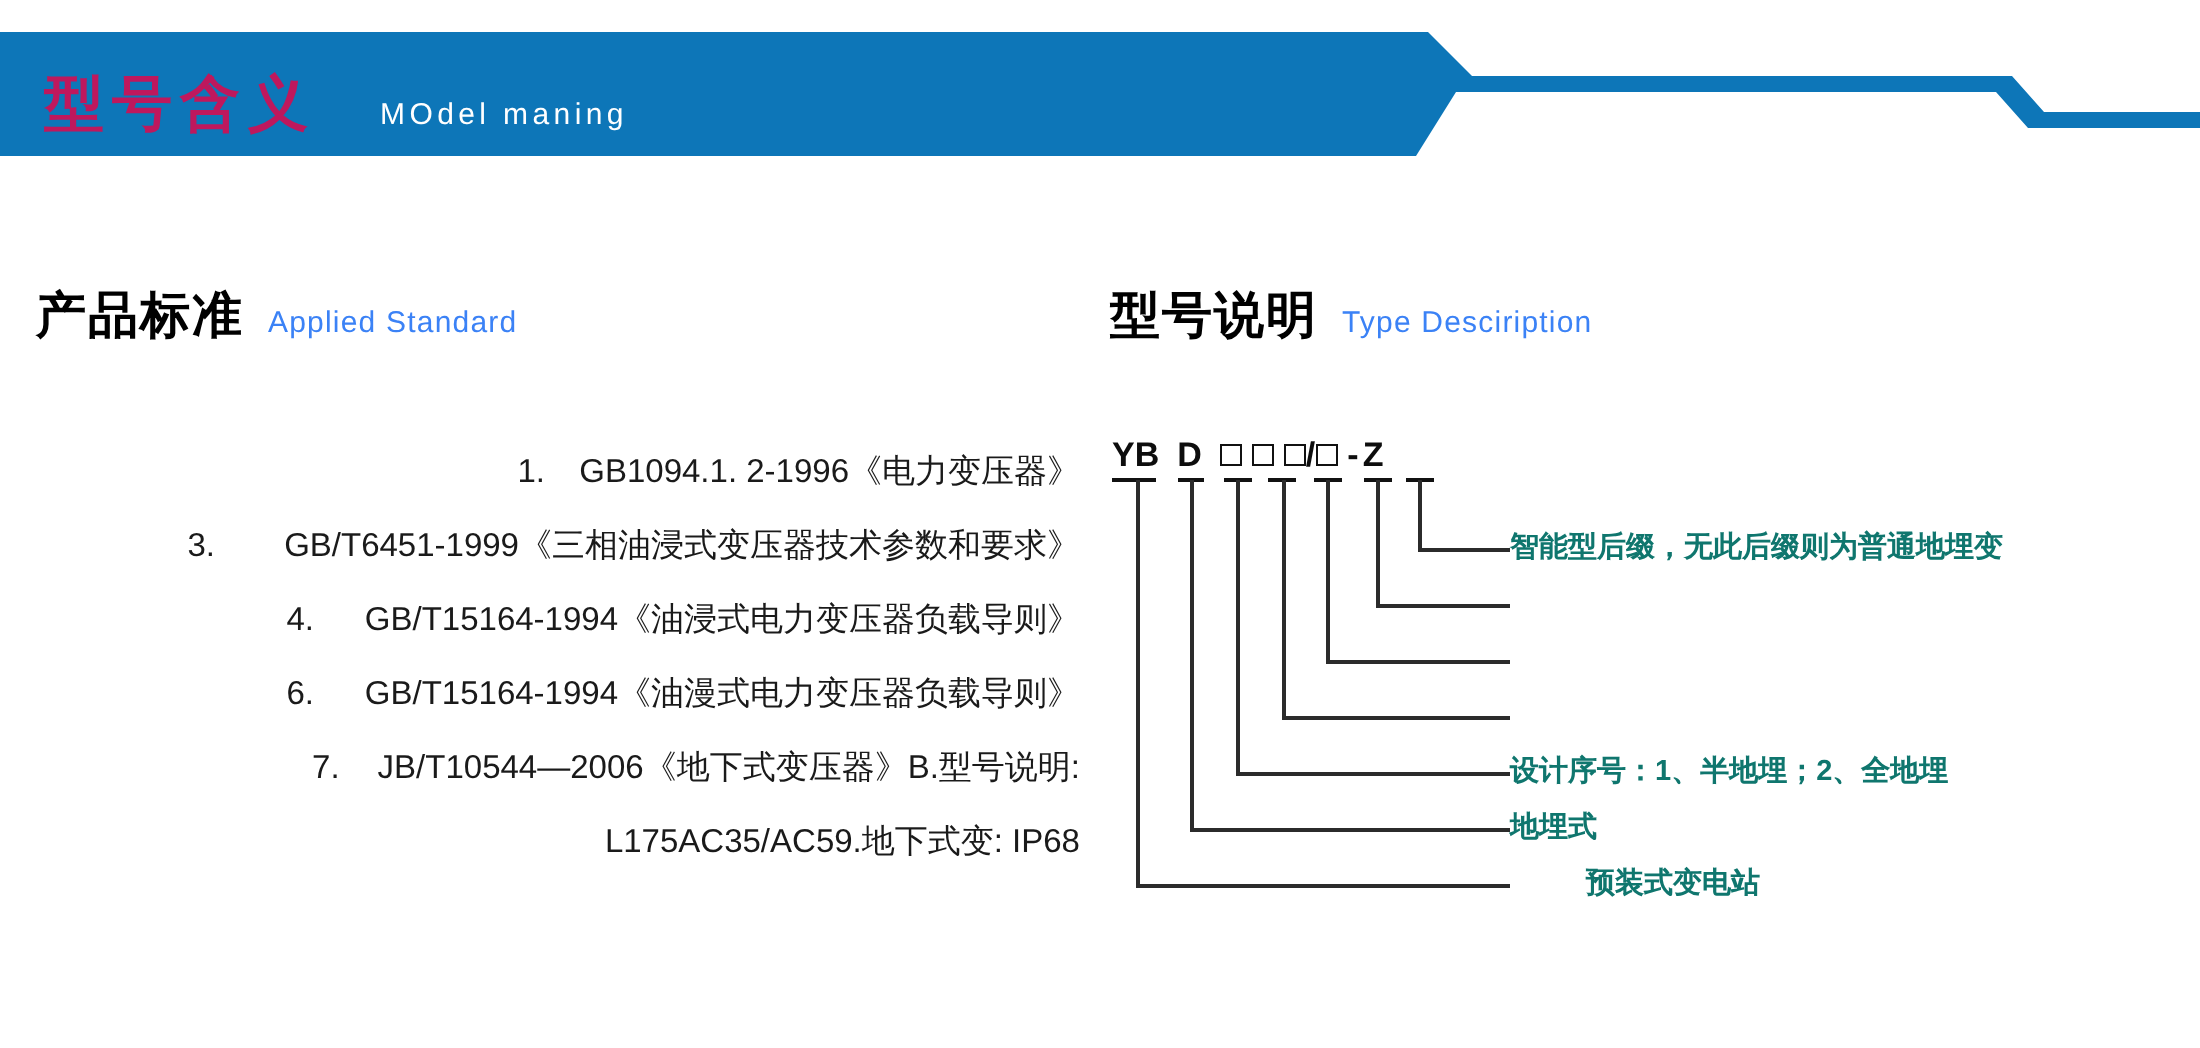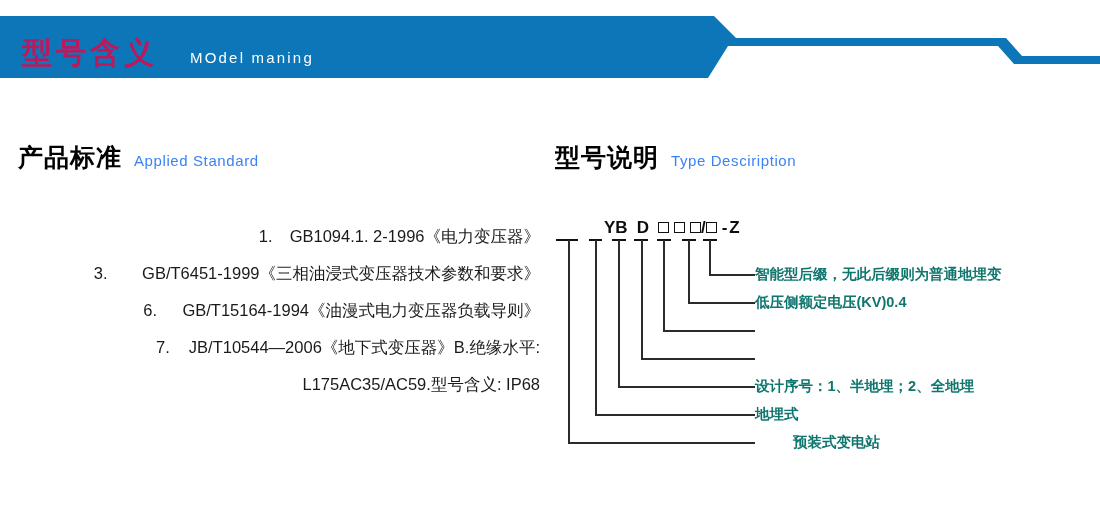--- a/index.html
+++ b/index.html
@@ -117,21 +117,20 @@
   .code-line {
     position: absolute;
     left: 8px;
     top: 8px;
     font-size: 17px;
     font-weight: bold;
     color: #0d0d0d;
     letter-spacing: 0px;
     white-space: nowrap;
     line-height: 20px;
-    margin-left: 48px;
   }
   .code-line .tok {
     display: inline-block;
   }
   .box-glyph {
     display: inline-block;
     width: 11px;
     height: 11px;
     border: 1.6px solid #111;
     box-sizing: border-box;
@@ -178,27 +177,30 @@
 </div>
 
 <div class="std-list">
   <div class="std-row">
     <span class="std-no">1.</span><span class="std-code">GB1094.1. 2-1996</span><span class="std-name">《电力变压器》</span>
   </div>
   <div class="std-row">
     <span class="std-no">3.</span><span class="std-code">GB/T6451-1999</span><span class="std-name">《三相油浸式变压器技术参数和要求》</span>
   </div>
   <div class="std-row">
+    <span class="std-no">4.</span><span class="std-code">GB/T15164-1994</span><span class="std-name">《油浸式电力变压器负载导则》</span>
+  </div>
+  <div class="std-row">
     <span class="std-no">6.</span><span class="std-code">GB/T15164-1994</span><span class="std-name">《油漫式电力变压器负载导则》</span>
   </div>
   <div class="std-row">
-    <span class="std-no">7.</span><span class="std-code">JB/T10544—2006</span><span class="std-name">《地下式变压器》B.绝缘水平:</span>
+    <span class="std-no">7.</span><span class="std-code">JB/T10544—2006</span><span class="std-name">《地下式变压器》B.型号说明:</span>
   </div>
   <div class="std-row cont">
-    <span class="std-no"></span><span class="std-code"></span><span class="std-name">L175AC35/AC59.型号含义: IP68</span>
+    <span class="std-no"></span><span class="std-code"></span><span class="std-name">L175AC35/AC59.地下式变: IP68</span>
   </div>
 </div>
 
 <div class="type-diagram">
 
   <div class="code-line">
     <span class="tok">YB</span><span class="tok" style="width:9px"></span><span class="tok">D</span><span class="tok" style="width:9px"></span><span class="box-glyph"></span><span class="tok" style="width:5px"></span><span class="box-glyph"></span><span class="tok" style="width:5px"></span><span class="box-glyph"></span><span class="tok">/</span><span class="box-glyph"></span><span class="tok" style="width:5px"></span><span class="tok">-</span><span class="tok" style="width:2px"></span><span class="tok">Z</span>
   </div>
 
   <div class="tick" style="left:8px;  top:29px; width:22px;"></div>
@@ -224,17 +226,16 @@
   <div class="leader v" style="left:70px;  top:30px; height:148px;"></div>
   <div class="leader h" style="left:70px;  top:176px;width:137px;"></div>
 
   <div class="leader v" style="left:47px;  top:30px; height:176px;"></div>
   <div class="leader h" style="left:47px;  top:204px;width:160px;"></div>
 
   <div class="leader v" style="left:20px;  top:30px; height:204px;"></div>
   <div class="leader h" style="left:20px;  top:232px;width:187px;"></div>
 
   <div class="label" style="top:56px;">智能型后缀，无此后缀则为普通地埋变</div>
-  <div class="label" style="top:84px;">低压侧额定电压(KV)0.4</div>
   <div class="label" style="top:168px;">设计序号：1、半地埋；2、全地埋</div>
   <div class="label" style="top:196px;">地埋式</div>
   <div class="label" style="top:224px;margin-left:38px;">预装式变电站</div>
 </div>
 
 </body></html>

